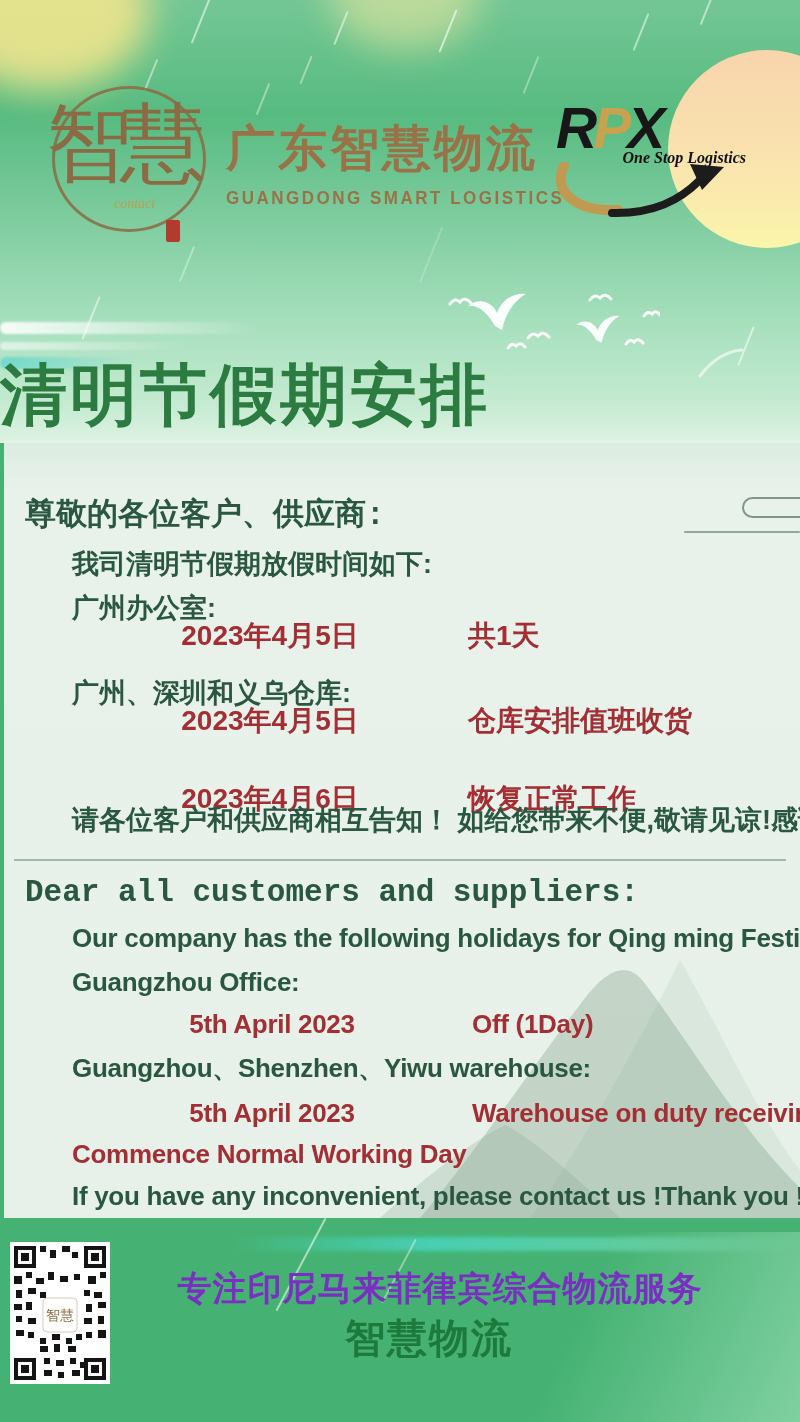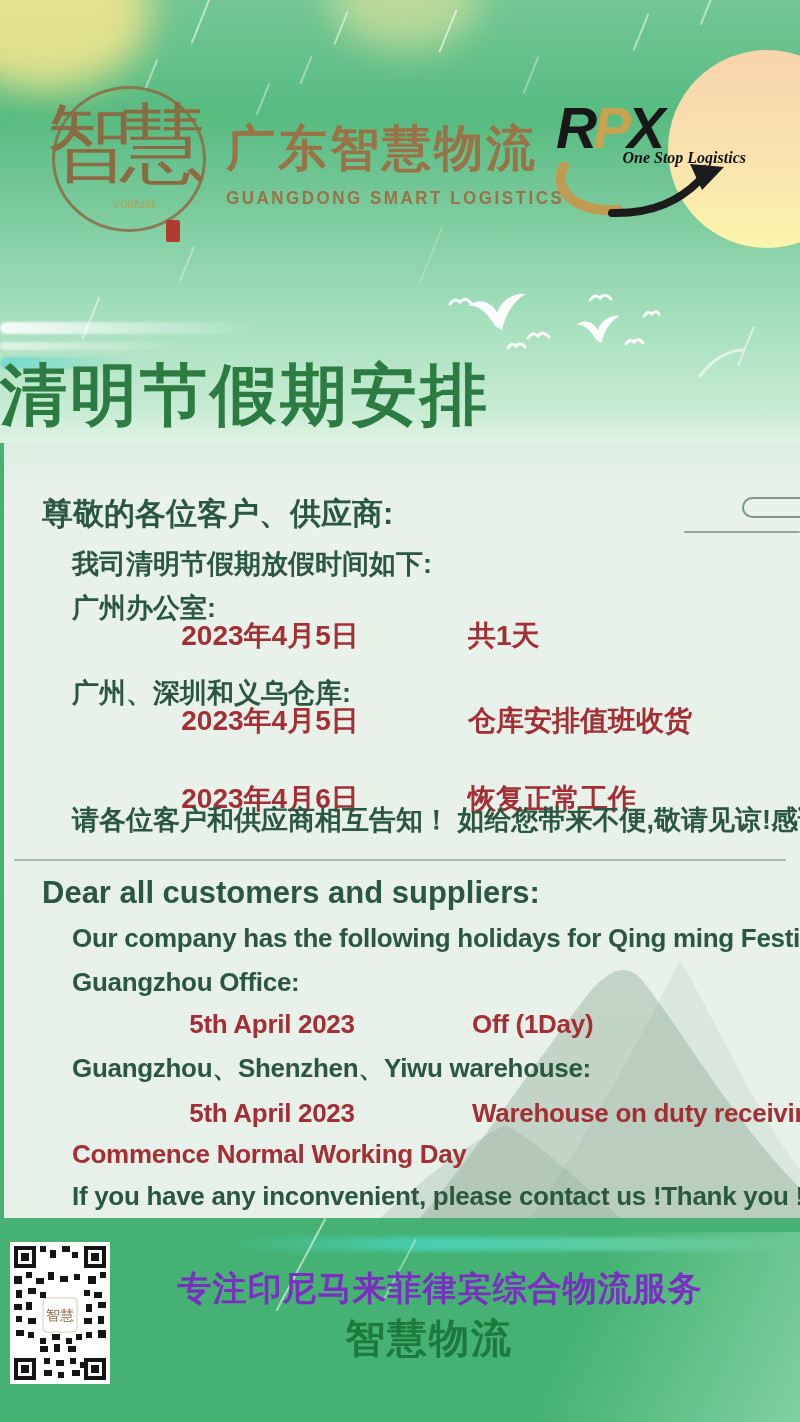--- a/index.html
+++ b/index.html
@@ -44,21 +44,21 @@
   .title{position:absolute;left:0;top:350px;width:800px;
     font-size:67px;font-weight:900;letter-spacing:3px;color:#2c7b41;white-space:nowrap;}
   
   .card{position:absolute;left:4px;top:441px;width:796px;height:777px;
     background:linear-gradient(180deg,rgba(231,241,234,.92) 0%,rgba(238,244,238,.97) 6%,rgba(236,243,237,.97) 100%);}
   .mountains{position:absolute;left:380px;top:920px;}
   .cloud-pill{position:absolute;left:742px;top:497px;width:130px;height:17px;border:2px solid rgba(90,120,105,.75);border-radius:12px;}
   .cloud-line{position:absolute;left:684px;top:531px;width:116px;height:2px;background:rgba(90,120,105,.6);border-radius:1px;}
   .divider{position:absolute;left:14px;top:859px;width:772px;height:2px;background:#648070;opacity:.5;}
   .ln{position:absolute;left:72px;right:16px;color:#2a5740;font-weight:700;white-space:nowrap;}
-  .salu{left:42px;font-size:31px;}
+  .salu{left:25px;font-size:31px;font-family:Liberation Mono, monospace;}
   .body-zh{font-size:27px;margin-top:16px;}
   .body-en{font-size:26px;letter-spacing:-.3px;}
   .red{color:#a32e33;}
   .row{display:flex;text-align:center;}
   .row .date{width:396px;flex:none;}
   .row-en .date{width:400px;flex:none;}
   .zh-red{font-size:28px;}
   
   .teal-streak{position:absolute;left:230px;top:1237px;width:570px;height:14px;filter:blur(2px);
     background:linear-gradient(90deg,rgba(73,217,200,0),rgba(73,217,200,.75) 35%,rgba(120,230,200,.5) 70%,rgba(120,230,200,0));}

